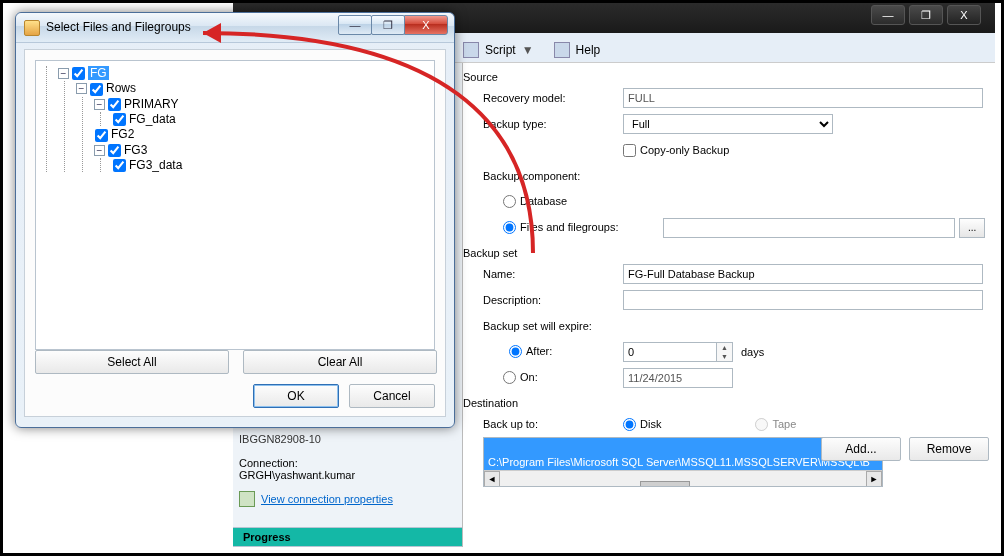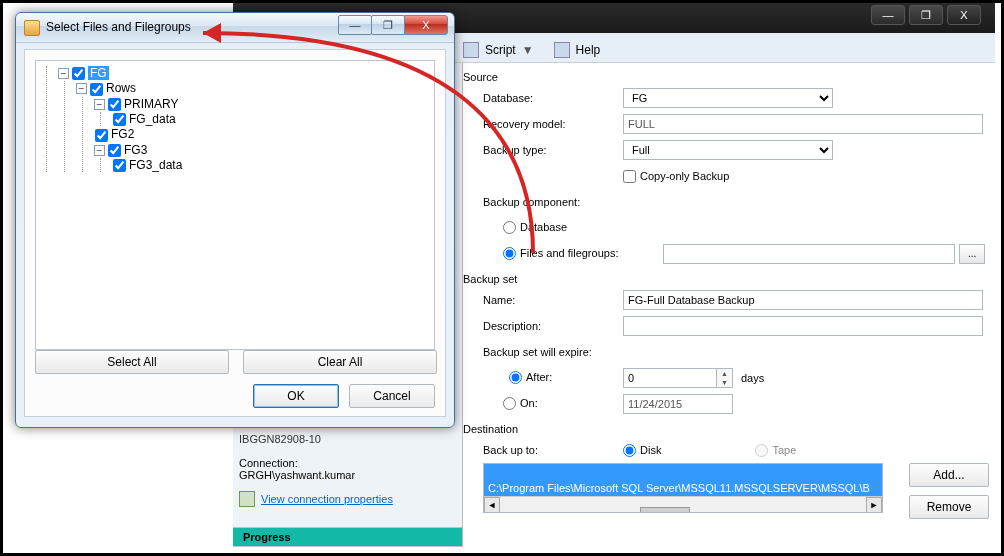--- a/index.html
+++ b/index.html
@@ -39,21 +39,21 @@
   .browse-btn { width:28px; height:20px; border:1px solid #aeb9c2; background:linear-gradient(#fefefe,#e6e6e6); text-align:center; line-height:18px; font-size:10px; }
 
   .listbox { border:1px solid #aeb9c2; height:50px; width:400px; margin-left:20px; background:#fff; position:relative; overflow:hidden; }
   .listbox .item { background:#3399ff; color:#fff; padding:18px 4px; white-space:nowrap; }
   .listbox .hscroll { position:absolute; left:0; right:0; bottom:0; height:16px; background:#f0f0f0; border-top:1px solid #ccc; display:flex; align-items:center; }
   .hscroll .arrow { width:16px; height:16px; border:1px solid #aaa; background:#e8e8e8; text-align:center; font-size:9px; line-height:14px; }
   .hscroll .track { flex:1; position:relative; }
   .hscroll .thumb { position:absolute; left:140px; top:2px; height:10px; width:50px; background:#cfcfcf; border:1px solid #999; }
 
   .btn { border:1px solid #aeb9c2; background:linear-gradient(#fdfdfd,#e9e9e9); height:24px; line-height:22px; text-align:center; padding:0 10px; border-radius:2px; font-size:12px; }
-  .btn-col { position:absolute; right:0; display:flex; flex-direction:column; gap:8px; }
+  .btn-col { position:absolute; right:0; display:flex; flex-direction:row; gap:8px; }
 
   
   .leftpanel { position:absolute; left:230px; top:60px; width:230px; bottom:6px; background:#eef3f8; border-right:1px solid #bbb; }
   .leftpanel .section { position:absolute; left:6px; right:6px; }
   .conn-code { font-size:11px; color:#333; }
   .link { color:#0066cc; text-decoration:underline; cursor:pointer; }
   .progress-hdr { background:#14b8a6; border-top:1px solid #b8c5d3; border-bottom:1px solid #b8c5d3; padding:3px 10px; font-weight:bold; }
 
   
   .dialog { position:absolute; left:12px; top:9px; width:440px; height:416px;
@@ -119,24 +119,20 @@
       <span style="width:16px;height:16px;background:#cfe3c4;border:1px solid #6a9a55;display:inline-block"></span>
       <span class="link">View connection properties</span>
     </div>
   </div>
   <div class="progress-hdr" style="position:absolute;left:0;right:0;bottom:0">Progress</div>
 </div>
 
 <div class="rightpane">
   <div class="fieldset-label">Source</div>
 
-  <div class="row">
-    <div class="lbl">Database:</div>
-    <div class="ctrl"><select class="wide240"><option>FG</option></select></div>
-  </div>
   <div class="row">
     <div class="lbl">Recovery model:</div>
     <div class="ctrl"><input type="text" class="wide240 readonly" readonly="" value="FULL" style=""></div>
   </div>
   <div class="row">
     <div class="lbl">Backup type:</div>
     <div class="ctrl"><select class="wide240"><option>Full</option></select></div>
   </div>
   <div class="row">
     <div class="lbl"></div>

